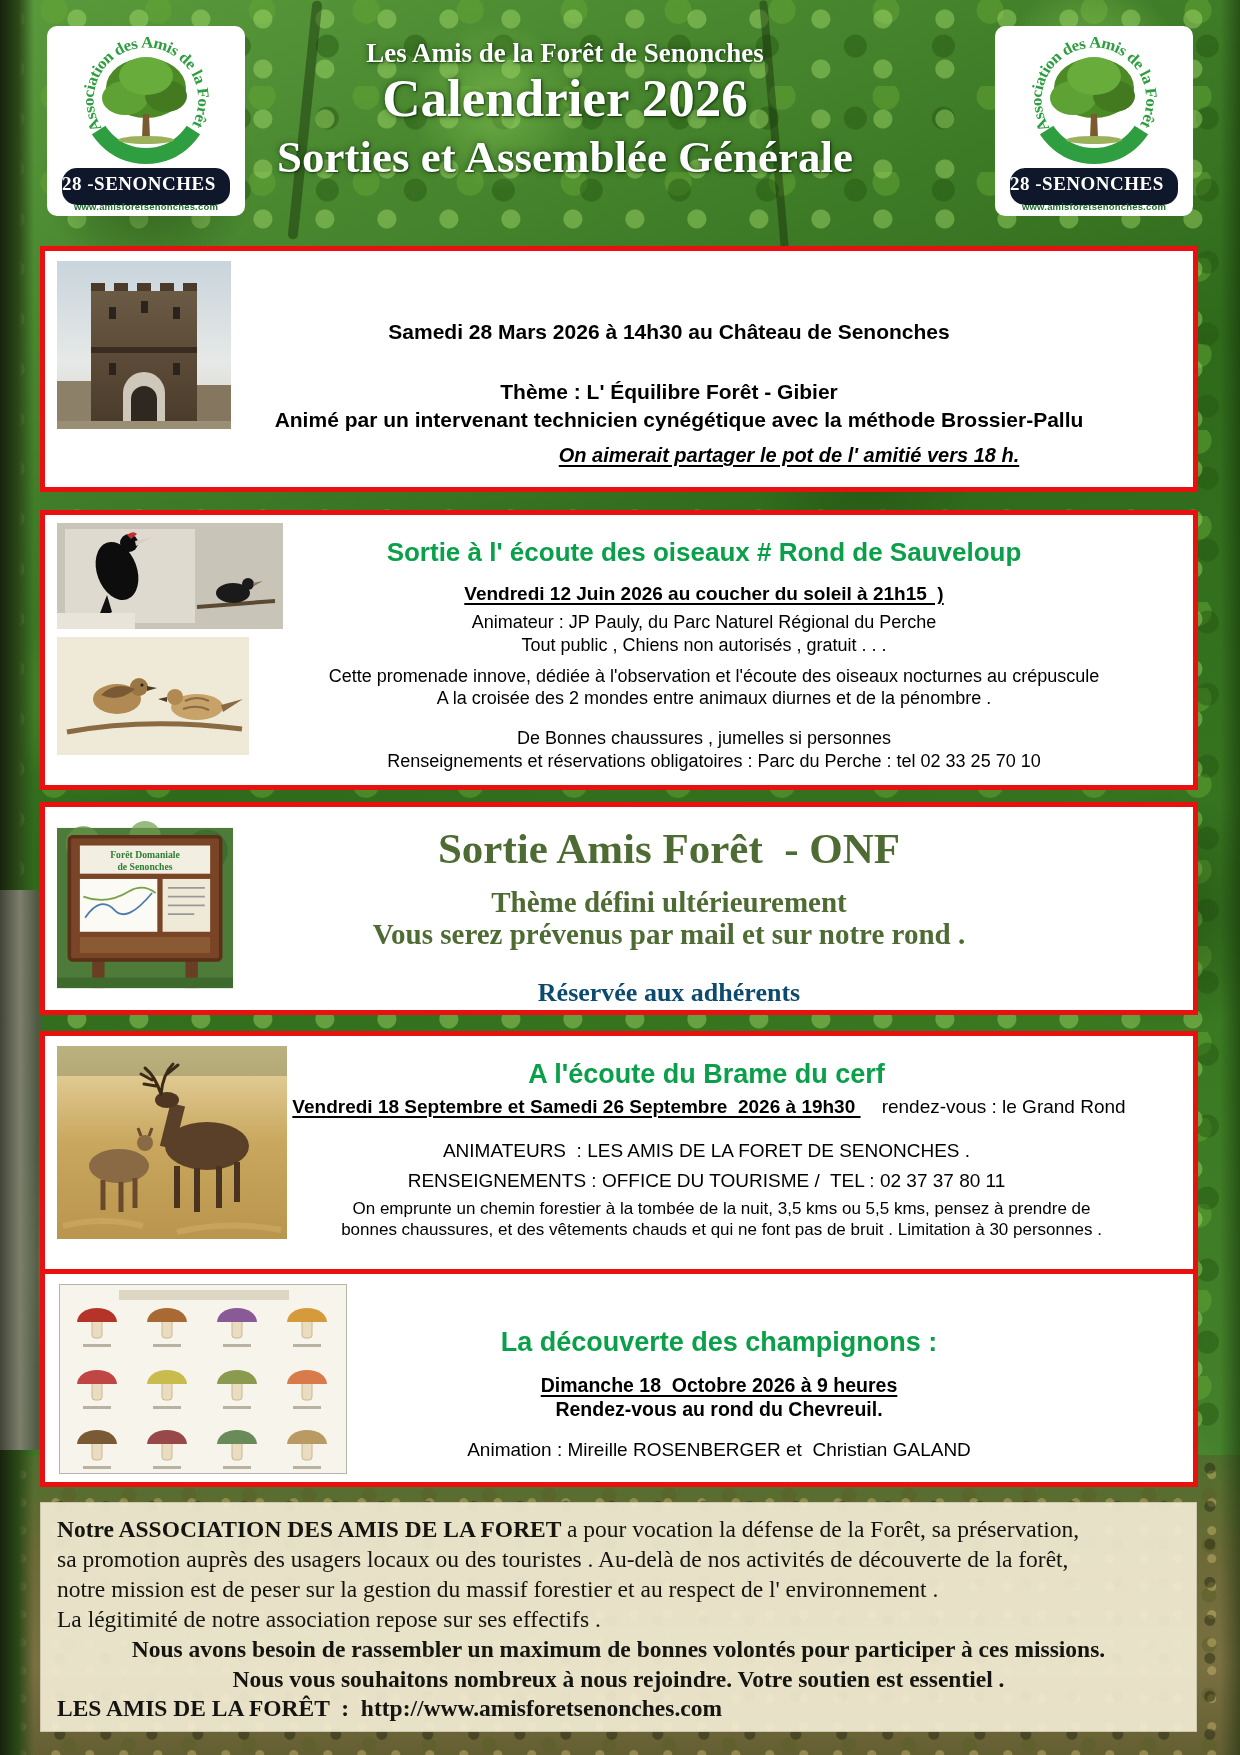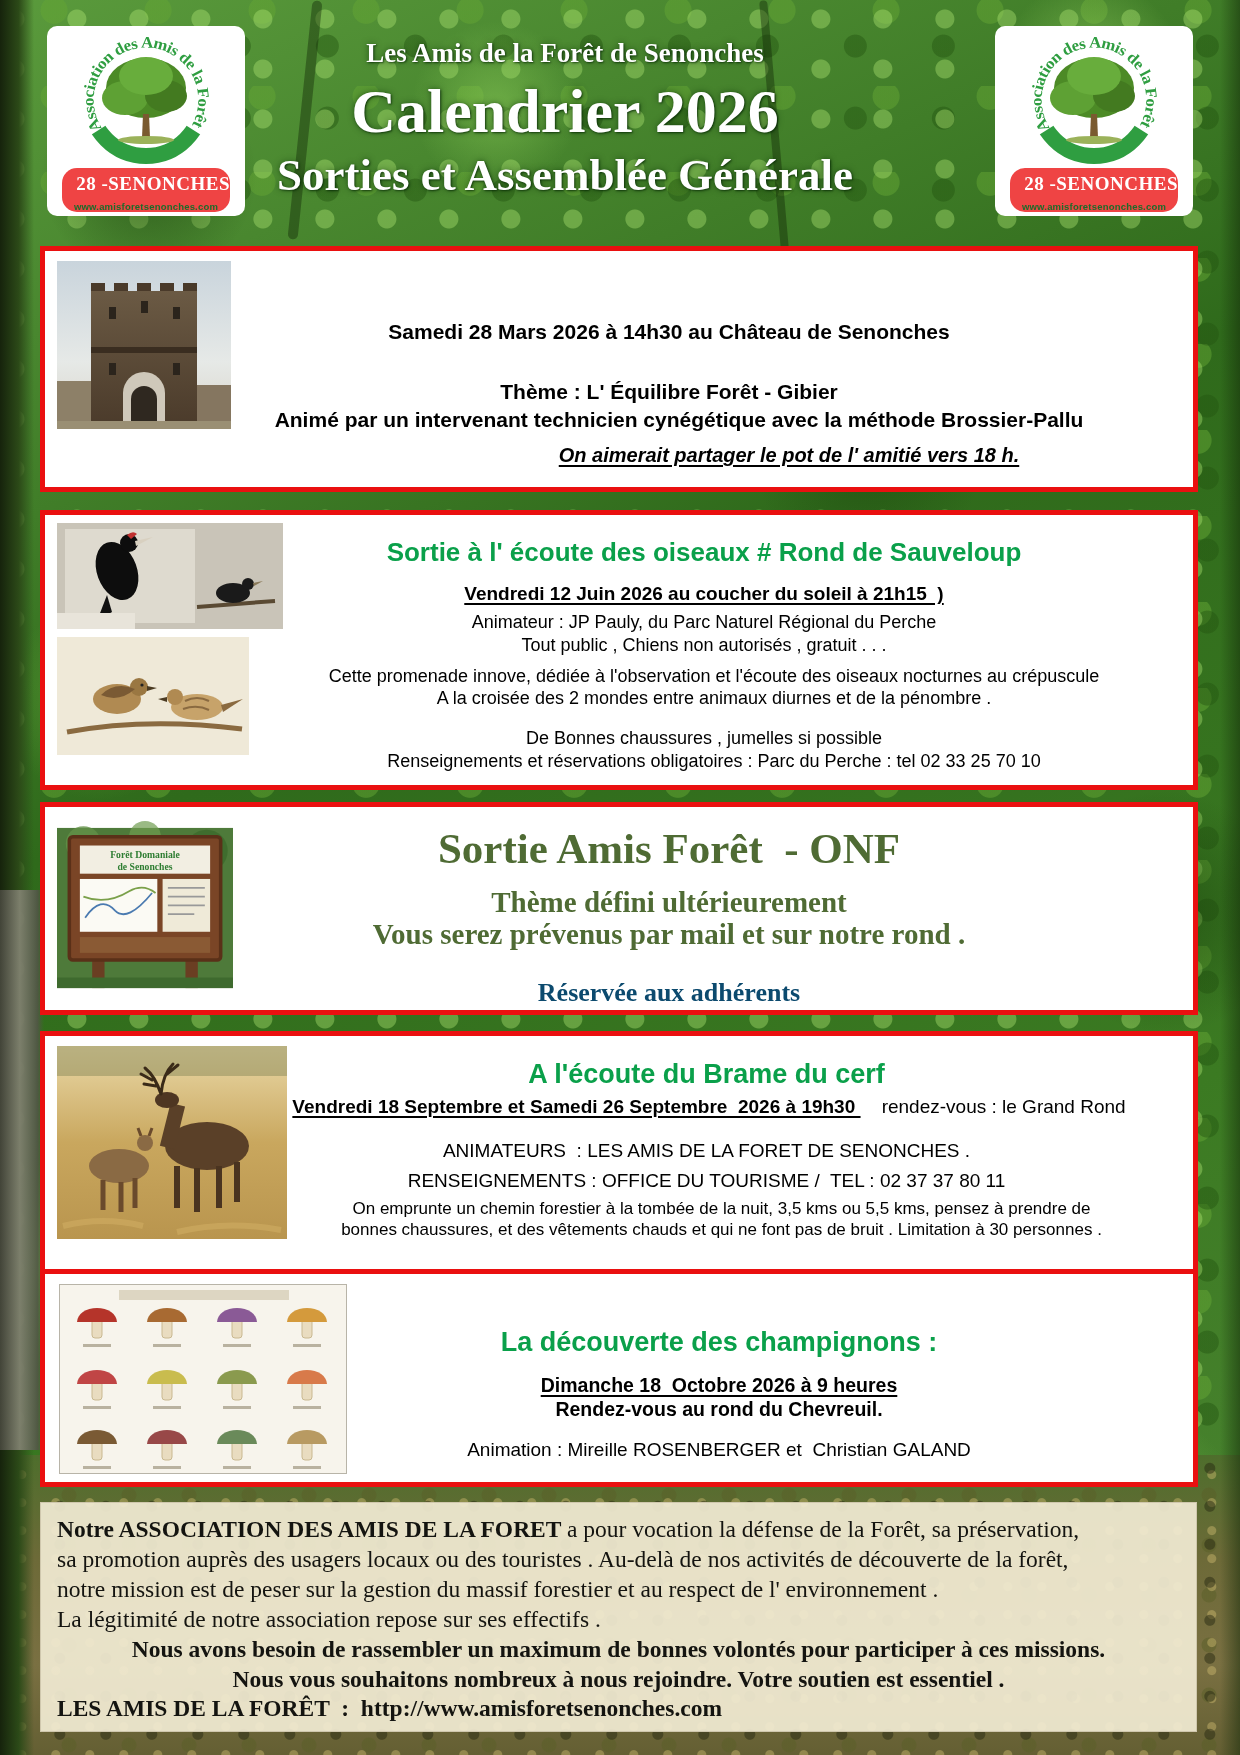--- a/index.html
+++ b/index.html
@@ -38,30 +38,30 @@
   .trunk-grey{position:absolute;left:0;top:890px;width:44px;height:560px;opacity:.85;
     background:linear-gradient(90deg,#4a4a40,#8a887a 45%,#55544a 85%,rgba(85,84,74,0));}
   .streak{position:absolute;background:rgba(15,35,6,.4);border-radius:5px;}
   .s1{left:300px;top:0;width:10px;height:240px;transform:rotate(6deg);}
   .s2{left:770px;top:0;width:8px;height:250px;transform:rotate(-5deg);}
 
   
   .logo-card{position:absolute;top:26px;width:198px;height:190px;background:#fff;border-radius:10px;}
   .logo-left{left:47px;} .logo-right{left:995px;}
   .logo-card svg{position:absolute;left:0;top:0;}
-  .logo-pill{position:absolute;left:15px;top:142px;width:168px;height:44px;border-radius:15px;
-    background:#ef4444;color:#fff;font-family:"Liberation Serif",serif;font-weight:bold;
-    font-size:19px;line-height:31px;text-align:right;letter-spacing:.5px;white-space:pre;}
+  .logo-pill{position:absolute;left:15px;top:142px;width:168px;height:37px;border-radius:15px;
+    background:#0f172a;color:#fff;font-family:"Liberation Serif",serif;font-weight:bold;
+    font-size:19px;line-height:31px;text-align:left;letter-spacing:.5px;white-space:pre;}
   .logo-site{position:absolute;left:0;top:175px;width:100%;text-align:center;
     font-size:9.5px;font-weight:bold;color:#1d6b2a;letter-spacing:.2px;}
   .header-titles{position:absolute;left:150px;top:38px;width:830px;text-align:center;color:#fff;
     font-family:"Liberation Serif",serif;font-weight:bold;
     text-shadow:0 0 6px rgba(0,40,0,.55),1px 1px 2px rgba(0,30,0,.65);}
   .ht1{font-size:27px;line-height:1.15;}
-  .ht2{font-size:62px;line-height:1.1;margin-top:8px;}
+  .ht2{font-size:53px;line-height:1.1;}
   .ht3{font-size:45px;line-height:1.1;margin-top:6px;}
 
   
   .evbox{position:absolute;left:40px;width:1158px;background:#fff;
     border:5px solid #ea1010;box-sizing:border-box;}
   .photo{position:absolute;overflow:hidden;}
   .photo svg{display:block;width:100%;height:100%;}
   .tline{position:absolute;text-align:center;white-space:pre-wrap;color:#000;line-height:1.2;}
   .green{color:#0aa04a;font-weight:bold;}
   .olive{color:#4f6b34;}
@@ -254,21 +254,21 @@
         <path d="M164,68 l22,-6 -20,13 z" fill="#8a6a40"></path>
         <path d="M128,64 q12,-6 24,0 M126,72 q14,-5 26,1" stroke="#8a6a40" stroke-width="2" fill="none"></path>
       </svg>
     </div>
     <div class="tline green b2-title">Sortie à l' écoute des oiseaux # Rond de Sauveloup</div>
     <div class="tline b u b2-date">Vendredi 12 Juin 2026 au coucher du soleil à 21h15  )</div>
     <div class="tline b2-l1">Animateur : JP Pauly, du Parc Naturel Régional du Perche</div>
     <div class="tline b2-l2">Tout public , Chiens non autorisés , gratuit . . .</div>
     <div class="tline b2-l3">Cette promenade innove, dédiée à l'observation et l'écoute des oiseaux nocturnes au crépuscule</div>
     <div class="tline b2-l4">A la croisée des 2 mondes entre animaux diurnes et de la pénombre .</div>
-    <div class="tline b2-l5">De Bonnes chaussures , jumelles si possible</div>
+    <div class="tline b2-l5">De Bonnes chaussures , jumelles si personnes</div>
     <div class="tline b2-l6">Renseignements et réservations obligatoires : Parc du Perche : tel 02 33 25 70 10</div>
   </div>
 
   <div class="evbox box3">
     <div class="photo">
       <svg viewBox="0 0 200 182" xmlns="http://www.w3.org/2000/svg">
         <rect width="200" height="182" fill="#4e7a3a"></rect>
         <circle cx="30" cy="18" r="20" fill="#639148" opacity=".8"></circle>
         <circle cx="170" cy="26" r="24" fill="#3c6a2c" opacity=".8"></circle>
         <circle cx="100" cy="10" r="18" fill="#6f9c50" opacity=".7"></circle>

